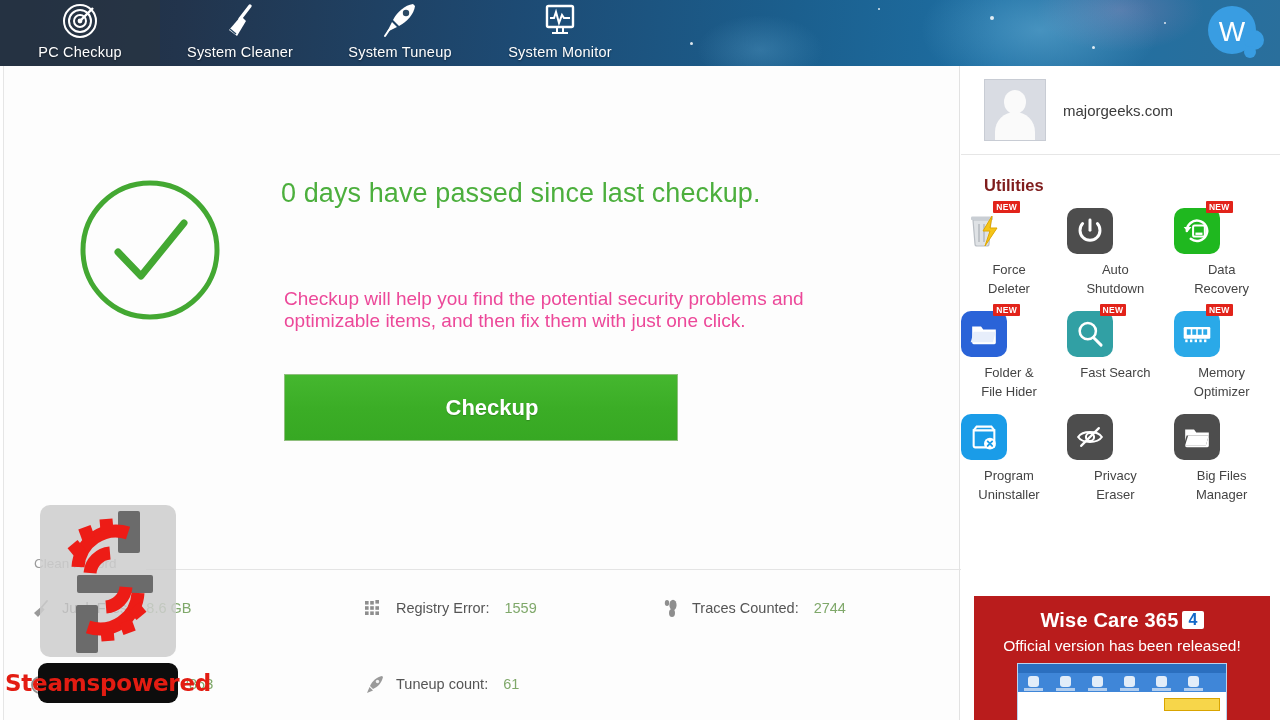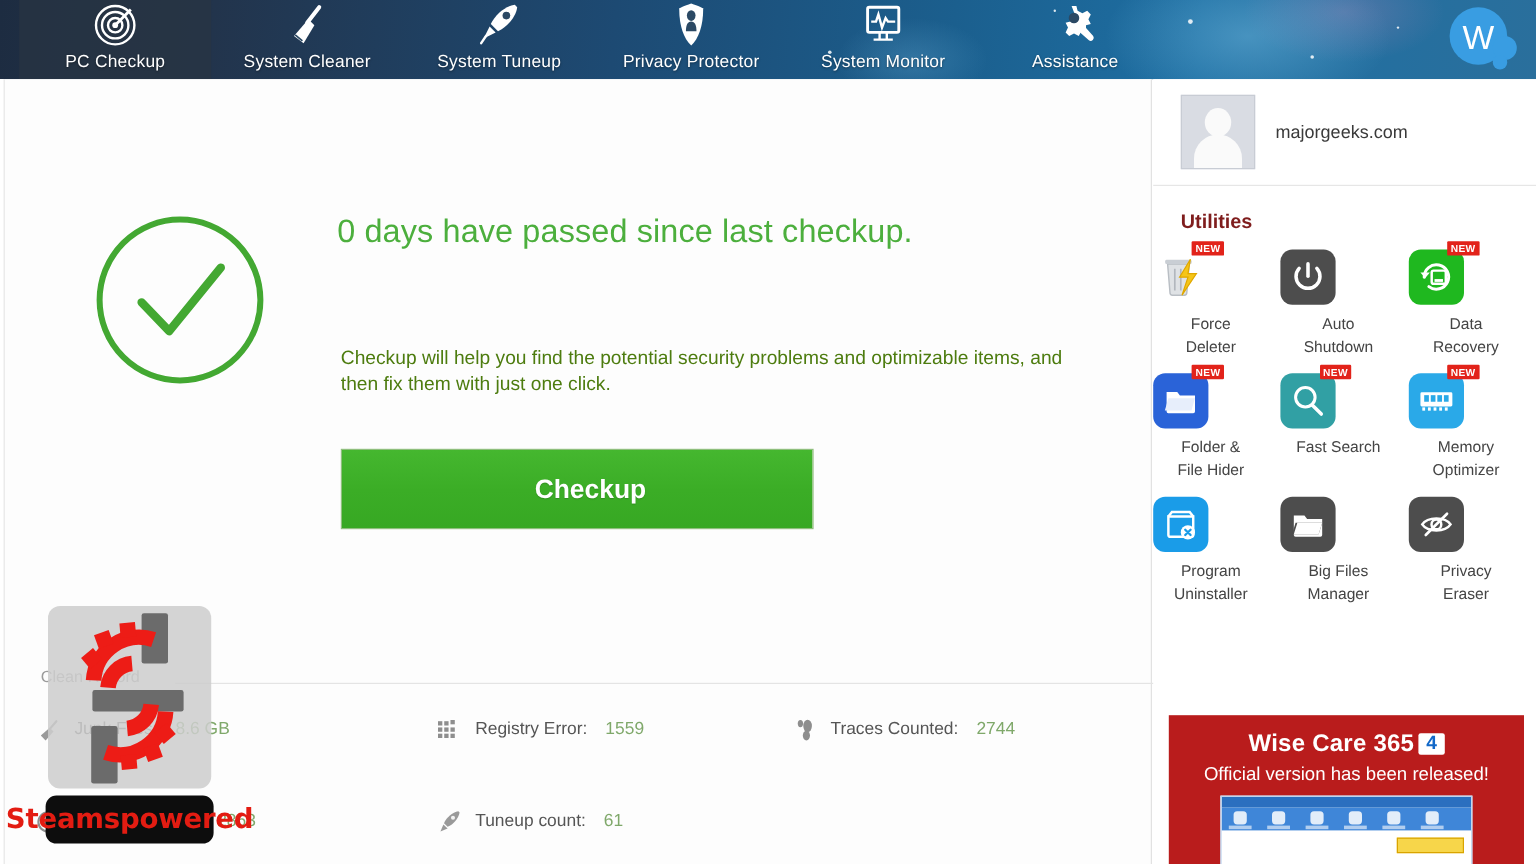--- a/index.html
+++ b/index.html
@@ -15,21 +15,21 @@
   .header {
     position: absolute; left: 0; top: 0; width: 1280px; height: 66px;
     background:
       radial-gradient(ellipse 170px 90px at 1040px 30px, rgba(130,200,235,0.40), rgba(130,200,235,0) 70%),
       radial-gradient(ellipse 120px 60px at 1120px 10px, rgba(210,140,190,0.28), rgba(210,140,190,0) 70%),
       radial-gradient(ellipse 90px 50px at 760px 50px, rgba(120,190,230,0.25), rgba(120,190,230,0) 70%),
       linear-gradient(95deg, #1d2c41 0%, #22344c 14%, #1d4a73 40%, #1b5f8e 62%, #1e6fa3 78%, #2a6f9c 100%);
     overflow: hidden;
   }
   .star { position: absolute; border-radius: 50%; background: rgba(255,255,255,0.85); }
-  .nav { position: absolute; left: 16px; top: 0; height: 46px; display: flex; }
+  .nav { position: absolute; left: 0; top: 0; height: 46px; display: flex; }
   .nav-item {
     position: relative;
     width: 160px; height: 66px;
     display: flex; flex-direction: column;
     align-items: center; justify-content: flex-end;
     padding-bottom: 6px;
     color: #ffffff;
     cursor: pointer;
   }
   .nav-item.active { background: rgba(40,52,66,0.72); }
@@ -50,21 +50,21 @@
 
   .check-circle {
     position: absolute; left: 78px; top: 178px; width: 145px; height: 145px;
   }
   .headline {
     position: absolute; left: 281px; top: 178px;
     font-size: 27px; color: #4caf3d; font-weight: 400; letter-spacing: .1px;
   }
   .desc {
     position: absolute; left: 284px; top: 288px; width: 604px;
-    font-size: 16px; line-height: 22px; color: #4d7c0f;
+    font-size: 19px; line-height: 22px; color: #ec4899;
   }
   .checkup-btn {
     position: absolute; left: 284px; top: 374px; width: 394px; height: 67px;
     background: linear-gradient(180deg, #45b72f 0%, #3bad26 52%, #37a823 100%);
     border: 1px solid #8fbf7d;
     color: #ffffff; font-size: 22px; font-weight: bold;
     display: flex; align-items: center; justify-content: center;
     cursor: pointer;
     text-shadow: 0 1px 1px rgba(0,0,0,.18);
     padding-left: 22px;
@@ -216,52 +216,32 @@
           <svg viewBox="0 0 46 46" width="46" height="46">
             <path d="M36 8 C28 9 20 16 16 24 L22 30 C30 26 37 18 38 10 Z" fill="#ffffff"></path>
             <circle cx="29" cy="17" r="3.2" fill="#2b4964"></circle>
             <path d="M15 26 L10 36 L20 31" fill="#ffffff"></path>
             <path d="M12 34 L8 40" stroke="#ffffff" stroke-width="2" stroke-linecap="round"></path>
           </svg>
         </span>
         <span class="nav-label">System Tuneup</span>
       </div>
 
-      <div class="nav-item">
-        <span class="nav-icon">
-          <svg viewBox="0 0 46 46" width="46" height="46">
-            <path d="M23 7 C17 9 13 11 13 11 C13 26 17 36 23 42 C29 36 33 26 33 11 C33 11 29 9 23 7 Z" fill="#ffffff"></path>
-            <ellipse cx="23" cy="17" rx="3.6" ry="4.4" fill="#2b4964"></ellipse>
-            <path d="M23 22 C20 22 18.6 25 18.6 30 L27.4 30 C27.4 25 26 22 23 22 Z" fill="#2b4964"></path>
-          </svg>
-        </span>
-        <span class="nav-label">Privacy Protector</span>
-      </div>
 
       <div class="nav-item">
         <span class="nav-icon">
           <svg viewBox="0 0 46 46" width="46" height="46">
             <rect x="10" y="10" width="26" height="21" rx="1.5" fill="none" stroke="#ffffff" stroke-width="2.4"></rect>
             <path d="M13 22 L17 22 L19 16 L22 27 L25 19 L27 22 L33 22" fill="none" stroke="#ffffff" stroke-width="2"></path>
             <path d="M20 31 L20 36 M26 31 L26 36 M15 37 L31 37" stroke="#ffffff" stroke-width="2"></path>
           </svg>
         </span>
         <span class="nav-label">System Monitor</span>
       </div>
 
-      <div class="nav-item">
-        <span class="nav-icon">
-          <svg viewBox="0 0 46 46" width="46" height="46">
-            <path d="M20 9 l4 0 l1 4 l4 2 l4-2 l3 3 l-2 4 l2 4 l-4 1 l0 4 l-4 1 l-2 4 l-4-2 l-4 2 l-3-3 l2-4 l-2-4 l4-1 l0-4 l4-1 z" fill="#ffffff"></path>
-            <circle cx="22" cy="19" r="4.4" fill="#2b4964"></circle>
-            <path d="M30 25 l8 9 a2.6 2.6 0 0 1-3.6 3.6 l-9-8 z" fill="#ffffff"></path>
-          </svg>
-        </span>
-        <span class="nav-label">Assistance</span>
-      </div>
     </div>
 
     <div class="wlogo">
       <svg viewBox="0 0 62 58" width="62" height="58">
         <g fill="#3aa0e6" opacity="0.95">
           <circle cx="28" cy="26" r="24"></circle>
           <circle cx="50" cy="36" r="10"></circle>
           <circle cx="46" cy="48" r="6"></circle>
         </g>
         <text x="28" y="37" font-family="Liberation Sans, sans-serif" font-size="28" fill="#ffffff" text-anchor="middle">W</text>
@@ -468,37 +448,37 @@
             <circle cx="31" cy="32" r="8" fill="#ffffff"></circle>
             <path d="M28 29 L34 35 M34 29 L28 35" stroke="#1a9ce8" stroke-width="2.6" stroke-linecap="round"></path>
           </svg>
         </div>
         <div class="ulabel">Program<br>Uninstaller</div>
       </div>
 
       <div class="util">
         <div class="tile" style="background:#4d4d4d;">
           <svg viewBox="0 0 46 46" width="34" height="34">
+            <path d="M7 23 C13 14 33 14 39 23 C33 32 13 32 7 23 Z" fill="none" stroke="#ffffff" stroke-width="2.8"></path>
+            <circle cx="23" cy="23" r="5.5" fill="none" stroke="#ffffff" stroke-width="2.8"></circle>
+            <path d="M11 35 L35 11" stroke="#ffffff" stroke-width="3" stroke-linecap="round"></path>
+          </svg>
+        </div>
+        <div class="ulabel">Privacy<br>Eraser</div>
+      </div>
+
+      <div class="util">
+        <div class="tile" style="background:#4d4d4d;">
+          <svg viewBox="0 0 46 46" width="34" height="34">
             <path d="M7 13 h12 l3 4 h17 v18 a2 2 0 0 1-2 2 h-28 a2 2 0 0 1-2-2 z" fill="#ffffff"></path>
             <path d="M9 21 h30 l-4 13 h-30 z" fill="#4d4d4d"></path>
             <path d="M11 21 h28 l-4 13 h-28 z" fill="#ffffff"></path>
           </svg>
         </div>
         <div class="ulabel">Big Files<br>Manager</div>
-      </div>
-
-      <div class="util">
-        <div class="tile" style="background:#4d4d4d;">
-          <svg viewBox="0 0 46 46" width="34" height="34">
-            <path d="M7 23 C13 14 33 14 39 23 C33 32 13 32 7 23 Z" fill="none" stroke="#ffffff" stroke-width="2.8"></path>
-            <circle cx="23" cy="23" r="5.5" fill="none" stroke="#ffffff" stroke-width="2.8"></circle>
-            <path d="M11 35 L35 11" stroke="#ffffff" stroke-width="3" stroke-linecap="round"></path>
-          </svg>
-        </div>
-        <div class="ulabel">Privacy<br>Eraser</div>
       </div>
     </div>
   </div>
 
   <div class="promo">
     <div class="promo-t1">
       <span>Wise Care 365</span><span class="promo-badge">4</span>
     </div>
     <div class="promo-t2">Official version has been released!</div>
     <div class="promo-shot">

